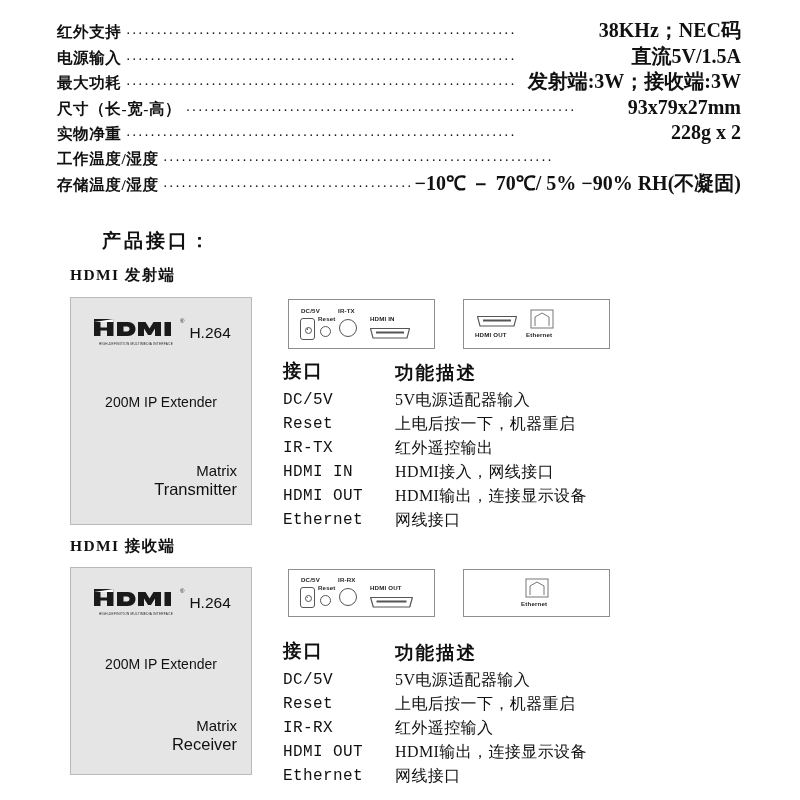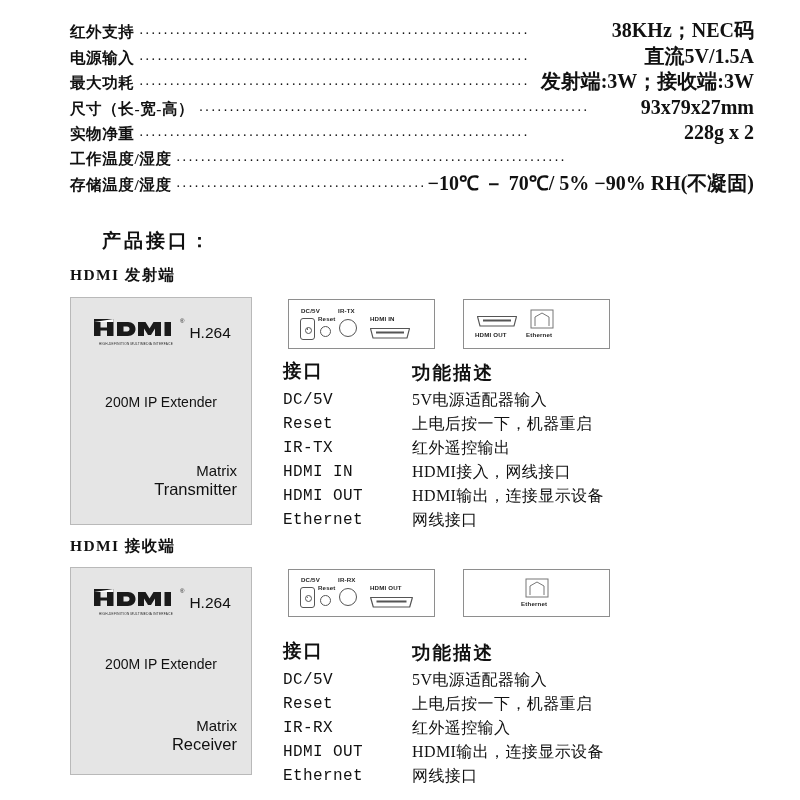--- a/index.html
+++ b/index.html
@@ -4,21 +4,21 @@
 <style>
   html,body{margin:0;padding:0;}
   body{
     width:800px;height:800px;background:#ffffff;
     font-family:"Liberation Serif",serif;color:#111;
     overflow:hidden;position:relative;
   }
   .page{position:absolute;inset:0;}
 
   
-  .specs{position:absolute;left:70px;top:18px;width:684px;}
+  .specs{position:absolute;left:57px;top:18px;width:684px;}
   .spec-row{
     display:flex;align-items:baseline;width:100%;
     height:25.5px;line-height:25.5px;white-space:nowrap;
   }
   .spec-label{
     font-family:"Liberation Serif",serif;
     font-size:15.5px;font-weight:600;letter-spacing:.6px;
     flex:0 0 auto;
   }
   .spec-dots{
@@ -113,21 +113,21 @@
   .rj45{
     position:absolute;border:1.1px solid #777;background:#fff;
     box-sizing:border-box;
   }
 
   
   .port-table{position:absolute;font-family:"Liberation Serif",serif;}
   .pt-row{display:flex;height:24px;line-height:24px;white-space:nowrap;}
   .pt-head{height:30px;line-height:30px;}
   .pt-c1{flex:0 0 112px;font-size:16px;letter-spacing:.4px;font-family:Liberation Mono, monospace;}
-  .pt-c2{flex:0 0 auto;font-size:16px;letter-spacing:.4px;margin-left:17px;}
+  .pt-c2{flex:0 0 auto;font-size:16px;letter-spacing:.4px;}
   .pt-head .pt-c1,.pt-head .pt-c2{font-size:18.5px;font-weight:700;letter-spacing:2px;}
 </style>
 </head>
 <body>
 
 <div class="page">
 
   <div class="specs" id="spec-list">
       <div class="spec-row">
         <span class="spec-label">红外支持</span>

